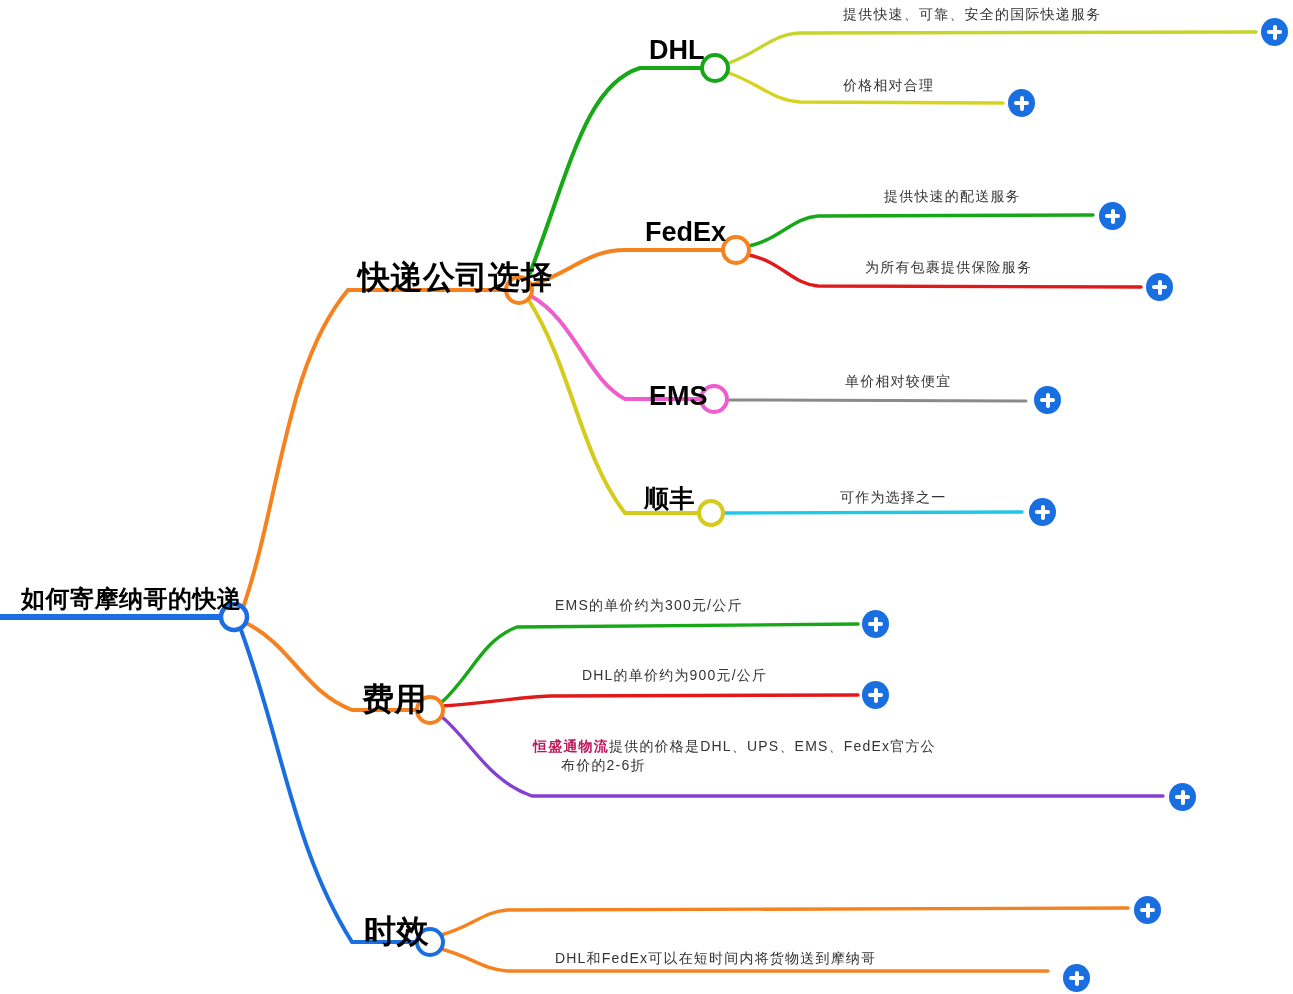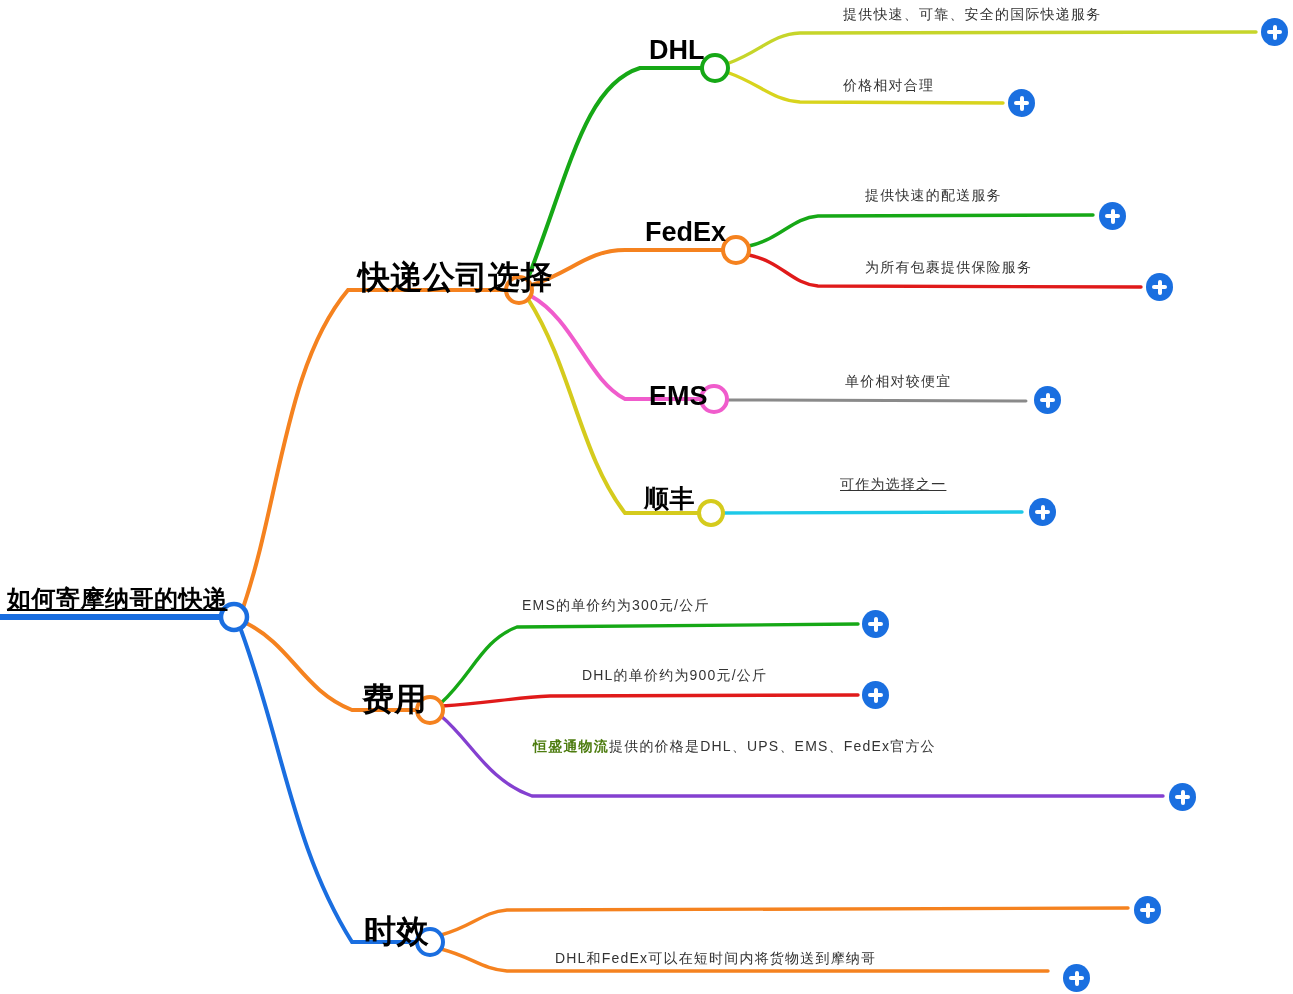--- a/index.html
+++ b/index.html
@@ -24,21 +24,21 @@
   .node-label-cn{font-size:25px;letter-spacing:0.5px;}
   .leaf{
     position:absolute;
     color:#333333;
     font-weight:normal;
     font-size:14px;
     letter-spacing:1.2px;
     white-space:nowrap;
     line-height:1.35;
   }
-  .leaf .bold{font-weight:bold;color:#4d7c0f;}
+  .leaf .bold{font-weight:bold;color:#be185d;}
   .leaf .line2{display:block;margin-left:28px;white-space:nowrap;}
   .plus-btn{
     position:absolute;
     width:27px;height:28px;
     background:#1a6fe0;
     border-radius:50%;
     cursor:pointer;
   }
   .plus-glyph{position:absolute;left:0;top:0;width:100%;height:100%;}
   .plus-glyph::before{
@@ -95,53 +95,53 @@
     <circle cx="234" cy="617" r="13" fill="#ffffff" stroke-width="4.5" stroke="#1a6ee0"></circle>
     <circle cx="519" cy="290" r="13" fill="#ffffff" stroke-width="4" stroke="#f5821f"></circle>
     <circle cx="715" cy="68" r="13" fill="#ffffff" stroke-width="4" stroke="#16a816"></circle>
     <circle cx="736" cy="250" r="13" fill="#ffffff" stroke-width="4" stroke="#f5821f"></circle>
     <circle cx="714" cy="399" r="13" fill="#ffffff" stroke-width="4" stroke="#f05ccc"></circle>
     <circle cx="711" cy="513" r="12" fill="#ffffff" stroke-width="4" stroke="#d5cb1d"></circle>
     <circle cx="430" cy="710" r="13" fill="#ffffff" stroke-width="4" stroke="#f5821f"></circle>
     <circle cx="430" cy="942" r="13" fill="#ffffff" stroke-width="4" stroke="#1a6ee0"></circle>
   </svg>
 
-  <div class="label root-label" style="left:7px;top:585px;text-decoration:underline;">如何寄摩纳哥的快递</div>
+  <div class="label root-label" style="left:21px;top:585px;">如何寄摩纳哥的快递</div>
 
   <div class="label branch-label" style="left:358px;top:259px;">快递公司选择</div>
 
   <div class="label node-label" style="left:649px;top:35px;">DHL</div>
 
   <div class="label node-label" style="left:645px;top:217px;">FedEx</div>
 
   <div class="label node-label" style="left:649px;top:381px;">EMS</div>
 
   <div class="label node-label-cn" style="left:644px;top:484px;">顺丰</div>
 
   <div class="label branch-label" style="left:362px;top:681px;">费用</div>
 
   <div class="label branch-label" style="left:364px;top:913px;">时效</div>
 
   <div class="leaf" style="left:843px;top:5px;">提供快速、可靠、安全的国际快递服务</div>
 
   <div class="leaf" style="left:843px;top:76px;">价格相对合理</div>
 
-  <div class="leaf" style="left:865px;top:187px;font-family:Liberation Mono, monospace;">提供快速的配送服务</div>
+  <div class="leaf" style="left:884px;top:187px;">提供快速的配送服务</div>
 
   <div class="leaf" style="left:865px;top:258px;">为所有包裹提供保险服务</div>
 
   <div class="leaf" style="left:845px;top:372px;">单价相对较便宜</div>
 
-  <div class="leaf" style="left:840px;top:475px;text-decoration:underline;">可作为选择之一</div>
+  <div class="leaf" style="left:840px;top:488px;">可作为选择之一</div>
 
-  <div class="leaf" style="left:522px;top:596px;">EMS的单价约为300元/公斤</div>
+  <div class="leaf" style="left:555px;top:596px;">EMS的单价约为300元/公斤</div>
 
   <div class="leaf" style="left:582px;top:666px;">DHL的单价约为900元/公斤</div>
 
-  <div class="leaf" style="left:533px;top:737px;"><span class="bold">恒盛通物流</span><span>提供的价格是DHL、UPS、EMS、FedEx官方公</span></div>
+  <div class="leaf" style="left:533px;top:737px;"><span class="bold">恒盛通物流</span><span>提供的价格是DHL、UPS、EMS、FedEx官方公</span><span class="line2">布价的2-6折</span></div>
 
 
   <div class="leaf" style="left:555px;top:949px;">DHL和FedEx可以在短时间内将货物送到摩纳哥</div>
 
   <div class="plus-btn" style="left:1261px;top:18px;">
       <span class="plus-glyph"></span>
     </div>
   <div class="plus-btn" style="left:1008px;top:89px;">
       <span class="plus-glyph"></span>
     </div>

